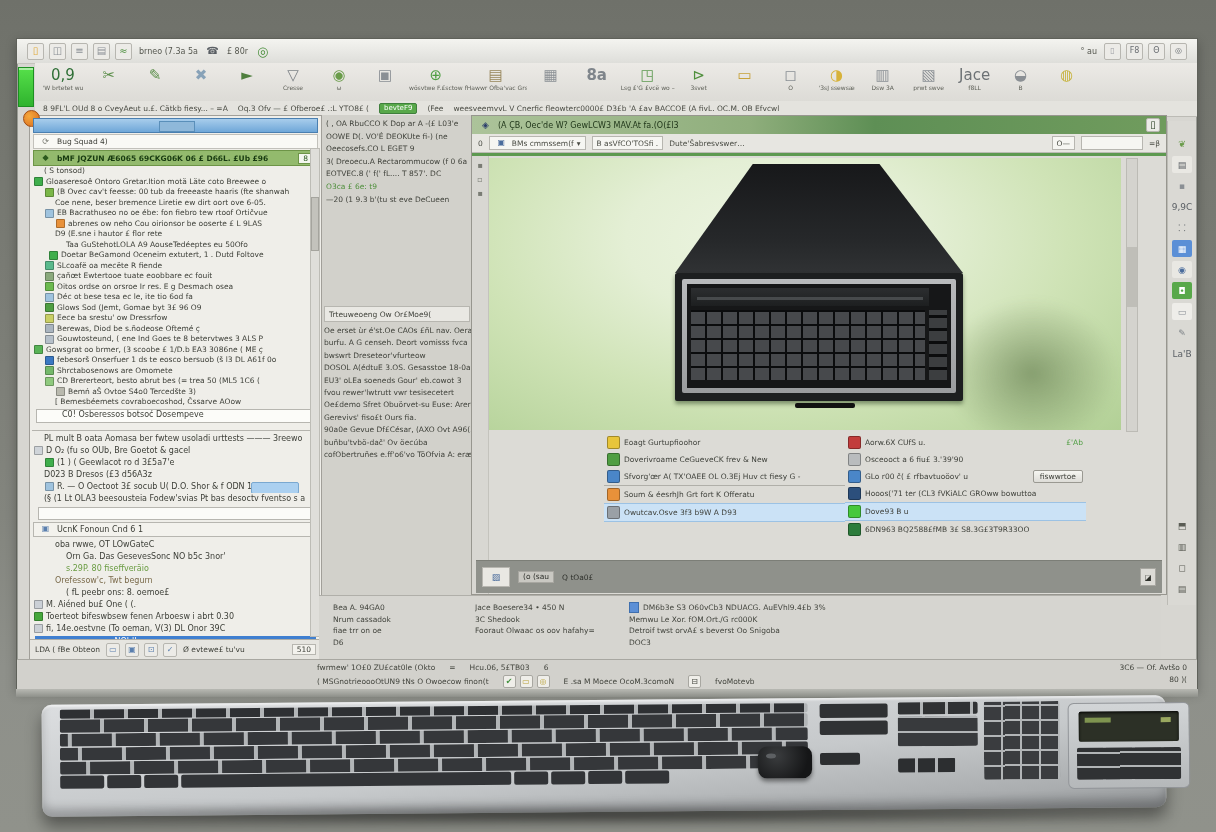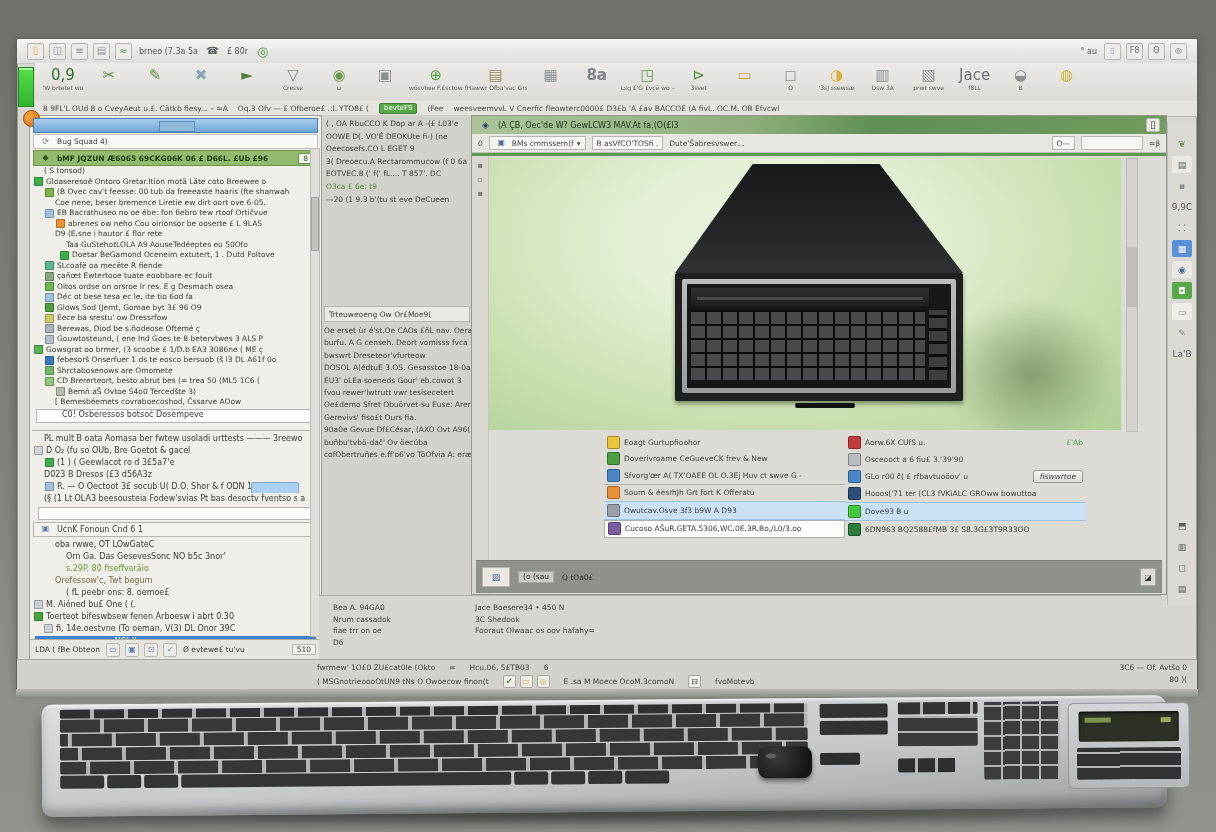--- a/index.html
+++ b/index.html
@@ -102,21 +102,21 @@
   
   .cfg{position:absolute;left:132px;top:318px;width:482px;height:104px;display:flex;font-size:7.5px;color:#3e403a;}
   .cfg .col{width:50%;display:flex;flex-direction:column;}
   .crow{display:flex;align-items:center;gap:4px;height:17px;padding:0 3px;white-space:nowrap;overflow:hidden;position:relative;}
   .crow .tic{width:11px;height:11px;border-radius:2px;flex:0 0 auto;border:1px solid rgba(0,0,0,.3);}
   .crow.hl{background:var(--row_highlight_blue);border-top:1px solid #9cc2e4;border-bottom:1px solid #9cc2e4;}
   .crow.boxedw{background:#fcfcf9;border:1px solid #b0afa9;}
   .crow.rowline{border-top:1px solid #b0afa9;}
   .crow .rv{margin-left:auto;}
   .crow .pbtn{margin-left:auto;background:linear-gradient(#f6f6f2,#dddcd7);border:1px solid #9a9992;
-    padding:1px 6px;border-radius:2px;font-size:7.5px;font-style:italic;}
+    padding:1px 6px;border-radius:2px;font-size:7.5px;}
   
   .band{position:absolute;left:4px;right:4px;top:444px;height:32px;background:#8f918b;border-top:1px solid #7c7e77;
     display:flex;align-items:center;gap:8px;padding:0 6px;font-size:7.5px;color:#2e302b;}
   .band .tab{background:#e9e8e3;border:1px solid #b7b6b0;width:26px;height:18px;display:flex;align-items:center;justify-content:center;}
   .band .pg{background:#c9c8c2;border:1px solid #a8a7a1;padding:0 4px;height:10px;line-height:10px;}
   .band .scr{margin-left:auto;width:14px;height:16px;background:#dcdbd6;border:1px solid #a8a7a1;
     display:flex;align-items:center;justify-content:center;}
   
   .rstrip{position:absolute;left:1150px;top:82px;width:28px;height:470px;background:#dad9d4;border-left:1px solid #bcbbb5;
     display:flex;flex-direction:column;align-items:center;gap:4px;padding-top:14px;font-size:8px;}
@@ -378,21 +378,21 @@
           <div class="trow" style="padding-left: 15px;">
             <span class="tic" style="visibility: hidden;"></span>
             <span>D9  (E.sne i hautor £ flor rete</span>
           </div>
 
           <div class="trow" style="padding-left: 26px;">
             <span class="tic" style="visibility: hidden;"></span>
             <span>Taa GuStehotLOLA A9 AouseTedéeptes eu 50Ofo</span>
           </div>
 
-          <div class="trow" style="padding-left: 30px;">
+          <div class="trow" style="padding-left: 19px;">
             <span class="tic" style="background: rgb(63, 174, 76);"></span>
             <span>Doetar BeGamond Oceneim extutert, 1 .  Dutd Foltove</span>
           </div>
 
           <div class="trow" style="padding-left: 15px;">
             <span class="tic" style="background: rgb(89, 185, 140);"></span>
             <span>SLcoafë oa mecëte R fiende</span>
           </div>
 
           <div class="trow" style="padding-left: 15px;">
@@ -533,21 +533,21 @@
           <div class="trow" style="padding-left: 4px;">
             <span class="tic" style="background: rgb(203, 208, 214);"></span>
             <span>M. Aiéned bu£ One ( (.</span>
           </div>
 
           <div class="trow" style="padding-left: 4px;">
             <span class="tic" style="background: rgb(70, 168, 60);"></span>
             <span>Toerteot bifeswbsew fenen Arboesw i abrt 0.30</span>
           </div>
 
-          <div class="trow" style="padding-left: 14px; text-align: right;">
+          <div class="trow" style="padding-left: 4px; text-align: right;">
             <span class="tic" style="background: rgb(203, 208, 214);"></span>
             <span>fi, 14e.oestvne (To oeman, V(3) DL Onor 39C</span>
           </div>
 
           <div class="trow sel" style="padding-left: 4px;">
             <span class="tic" style="visibility: hidden;"></span>
             <span>——— ———  sssNOb'L</span>
           </div>
 
           <div class="trow" style="padding-left: 4px;">
@@ -658,37 +658,33 @@
               <span>Eoagt Gurtupfioohor</span>
             </div>
 
             <div class="crow">
               <span class="tic" style="background: rgb(79, 158, 66);"></span>
               <span>Doverivroame CeGueveCK frev   &amp; New</span>
             </div>
 
             <div class="crow">
               <span class="tic" style="background: rgb(74, 134, 200);"></span>
-              <span>Sfvorg'œr    A( TX'OAEE  OL O.3Ej Huv  ct swve  G -</span>
+              <span>Sfvorg'œr    A( TX'OAEE  OL O.3Ej Huv  ct fiesy  G -</span>
             </div>
 
             <div class="crow rowline">
               <span class="tic" style="background: rgb(232, 145, 58);"></span>
               <span>Soum &amp; éesrhJh Grt fort K Offeratu</span>
             </div>
 
             <div class="crow hl">
               <span class="tic" style="background: rgb(154, 160, 166);"></span>
               <span>Owutcav.Osve   3f3    b9W A D93</span>
             </div>
 
-            <div class="crow boxedw">
-              <span class="tic" style="background: rgb(122, 95, 160);"></span>
-              <span>Cucoso AŠuR.GETA.5306,WC.0E.3R.Bo,/L0/3.oo</span>
-            </div>
           </div>
         <div class="col">
 
             <div class="crow b1">
               <span class="tic" style="background: rgb(194, 60, 60);"></span>
               <span>Aorw.6X CUfS u.</span>
               <span class="rv" style="color:#4f9e42">£'Ab</span>
 
             </div>
 
@@ -766,20 +762,29 @@
           <div class="ln">Nrum cassadok</div>
           <div class="ln">fiae trr on oe</div>
           <div class="ln">D6</div>
         </div>
       <div class="c2">
 
       <div class="ln">Jace Boesere34   •  450 N</div>
           <div class="ln">3C Shedook</div>
           <div class="ln">Fooraut Olwaac os oov hafahy=</div>
         </div>
+      <div class="c3">
+        <div class="chiphead">
+          <span class="chip"></span>
+          <span class="ln">DM6b3e  S3 O60vCb3 NDUACG. AuEVhl9.4£b 3%</span>
+        </div>
+        <span>
+          
+        <div class="ln">Memwu Le  Xor. fOM.Ort./G  rc000K</div><div class="ln">Detroif twst orvA£ s beverst Oo   Snigoba</div><div class="ln">DOC3</div></span>
+      </div>
     </div>
 
     <div class="sbar">
       <div class="l1">
         <span>fwrmew'    1O£0  ZU£cat0le    (Okto</span>
         <span>=</span>
         <span>Hcu.06, 5£TB03</span>
         <span>6</span>
       </div>
       <div class="l2">

